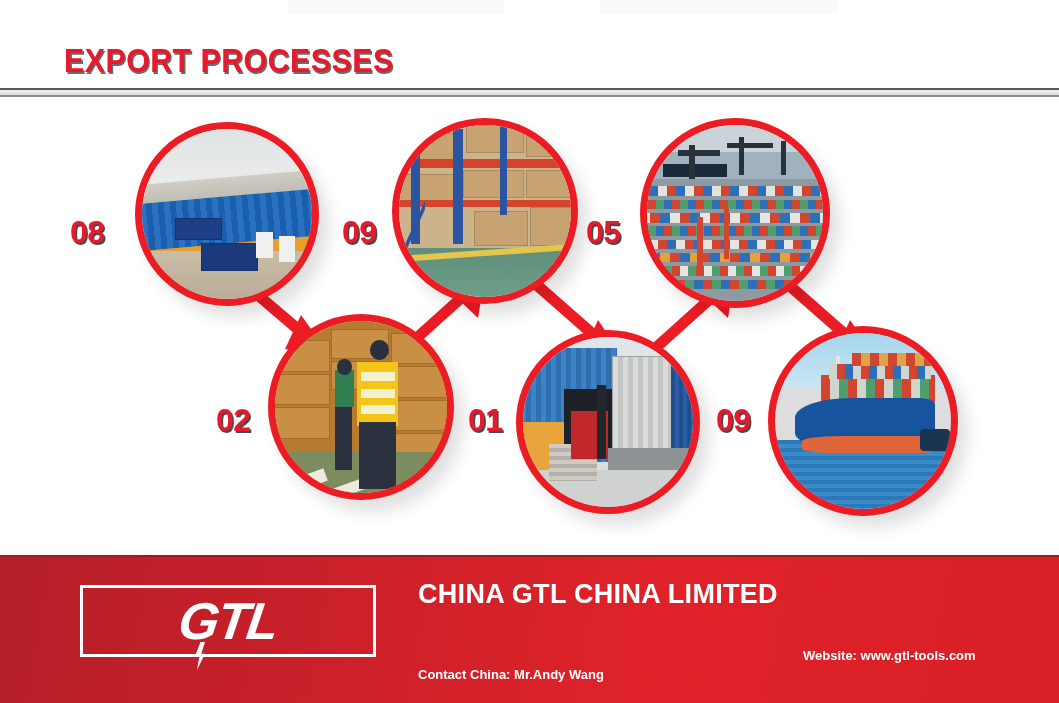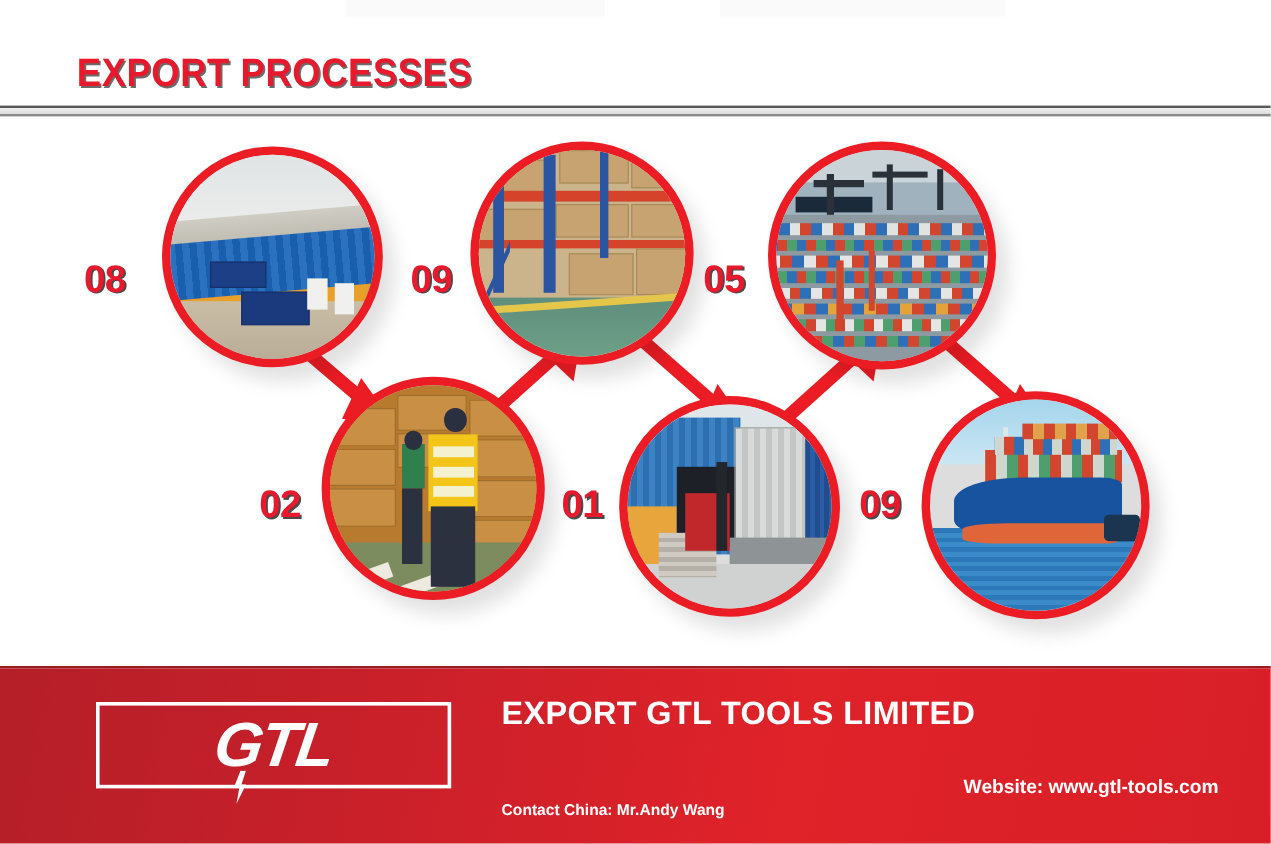--- a/index.html
+++ b/index.html
@@ -183,21 +183,21 @@
   .co-addr{
     position:absolute;left:418px;top:70px;
     color:#ffffff;font-size:13px;font-weight:bold;white-space:nowrap;
   }
   .co-contact{
     position:absolute;left:418px;top:110px;
     color:#ffffff;font-size:13px;font-weight:bold;white-space:nowrap;
   }
   .co-web{
     position:absolute;left:803px;top:91px;
-    color:#ffffff;font-size:16px;font-weight:bold;white-space:nowrap;
+    color:#ffffff;font-size:13px;font-weight:bold;white-space:nowrap;
   }
 </style>
 </head>
 <body>
 
 <div class="page">
 
   <div class="top-ghost a"></div>
   <div class="top-ghost b"></div>
 
@@ -397,18 +397,18 @@
       </div>
     </div>
 
   </div>
 
   <div class="footer">
     <div class="logo">
       <div class="gtl">GTL</div>
       <div class="bolt"></div>
     </div>
-    <div class="co-name">EXPORT GTL TOOLS LIMITED</div>
+    <div class="co-name">CHINA GTL CHINA LIMITED</div>
     <div class="co-contact">Contact China:  Mr.Andy Wang</div>
     <div class="co-web">Website:   www.gtl-tools.com</div>
   </div>
 
 </div>
 
 </body></html>

